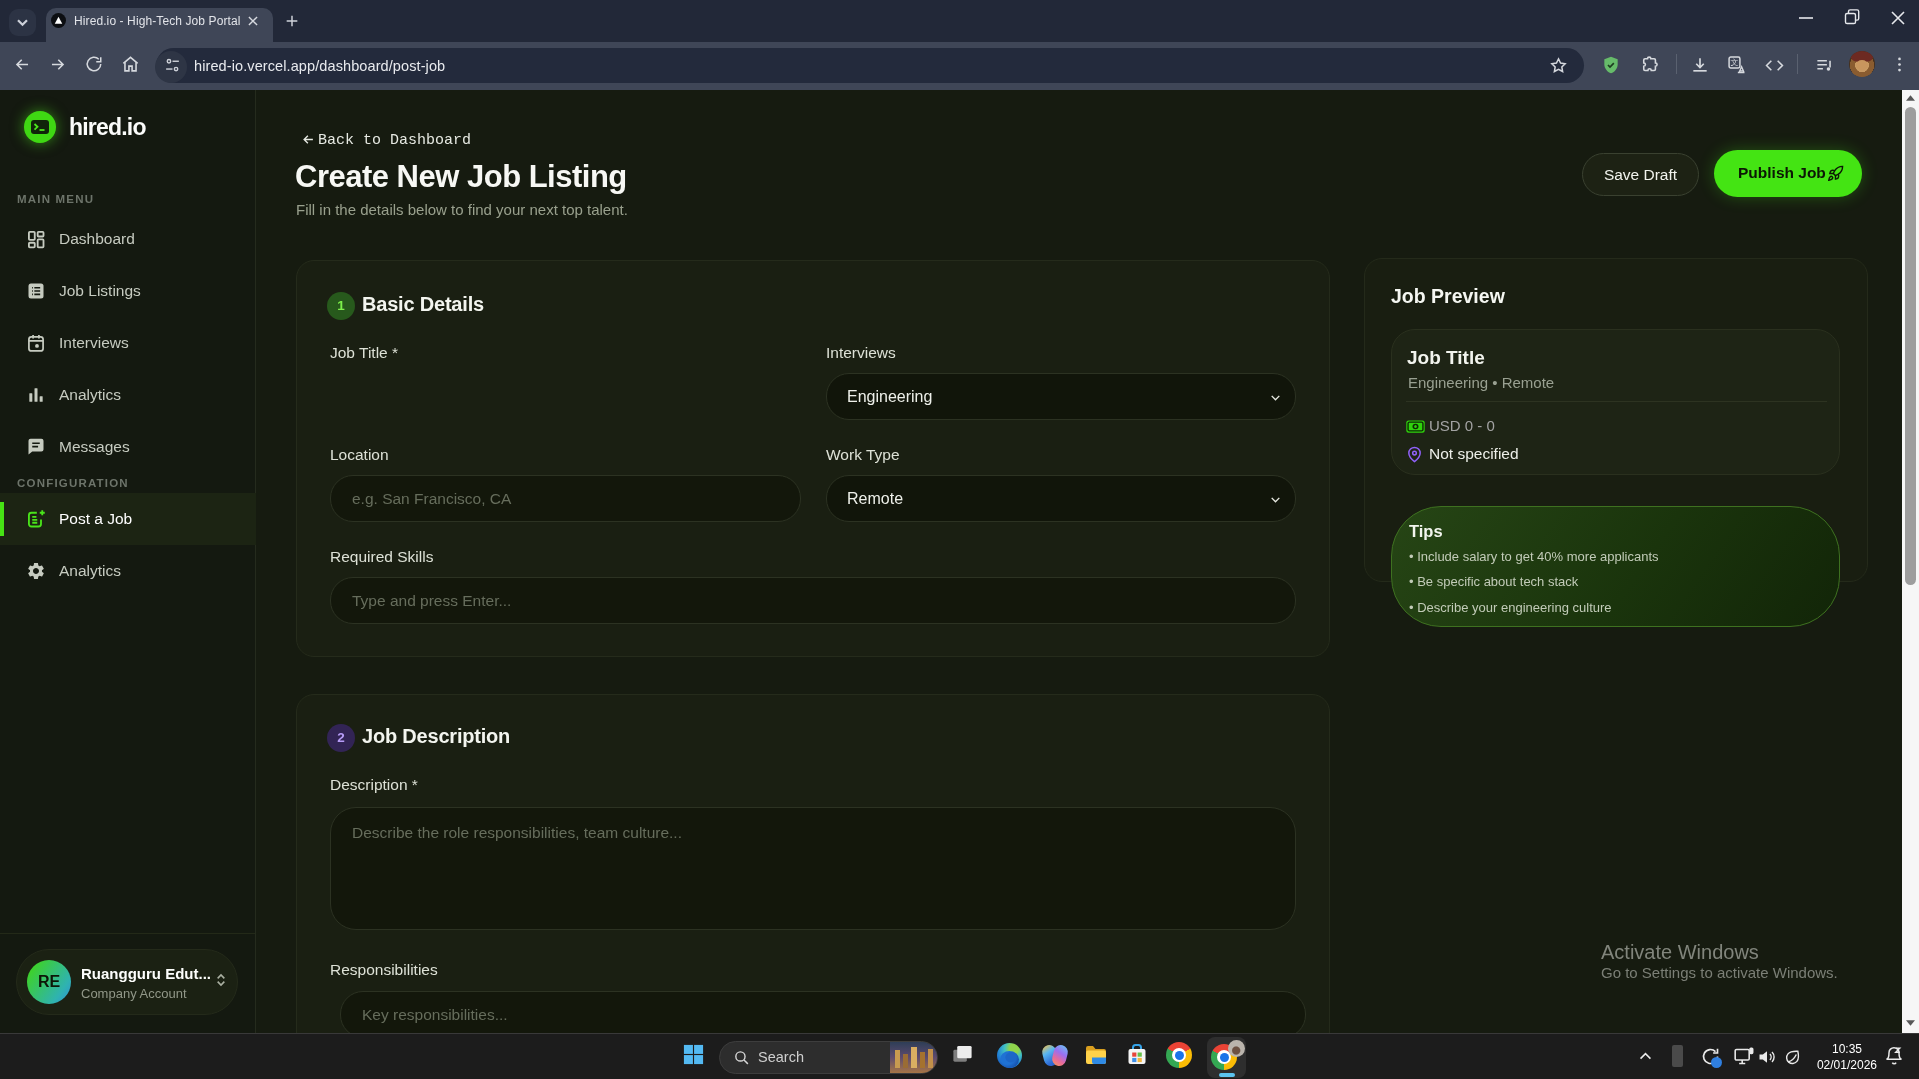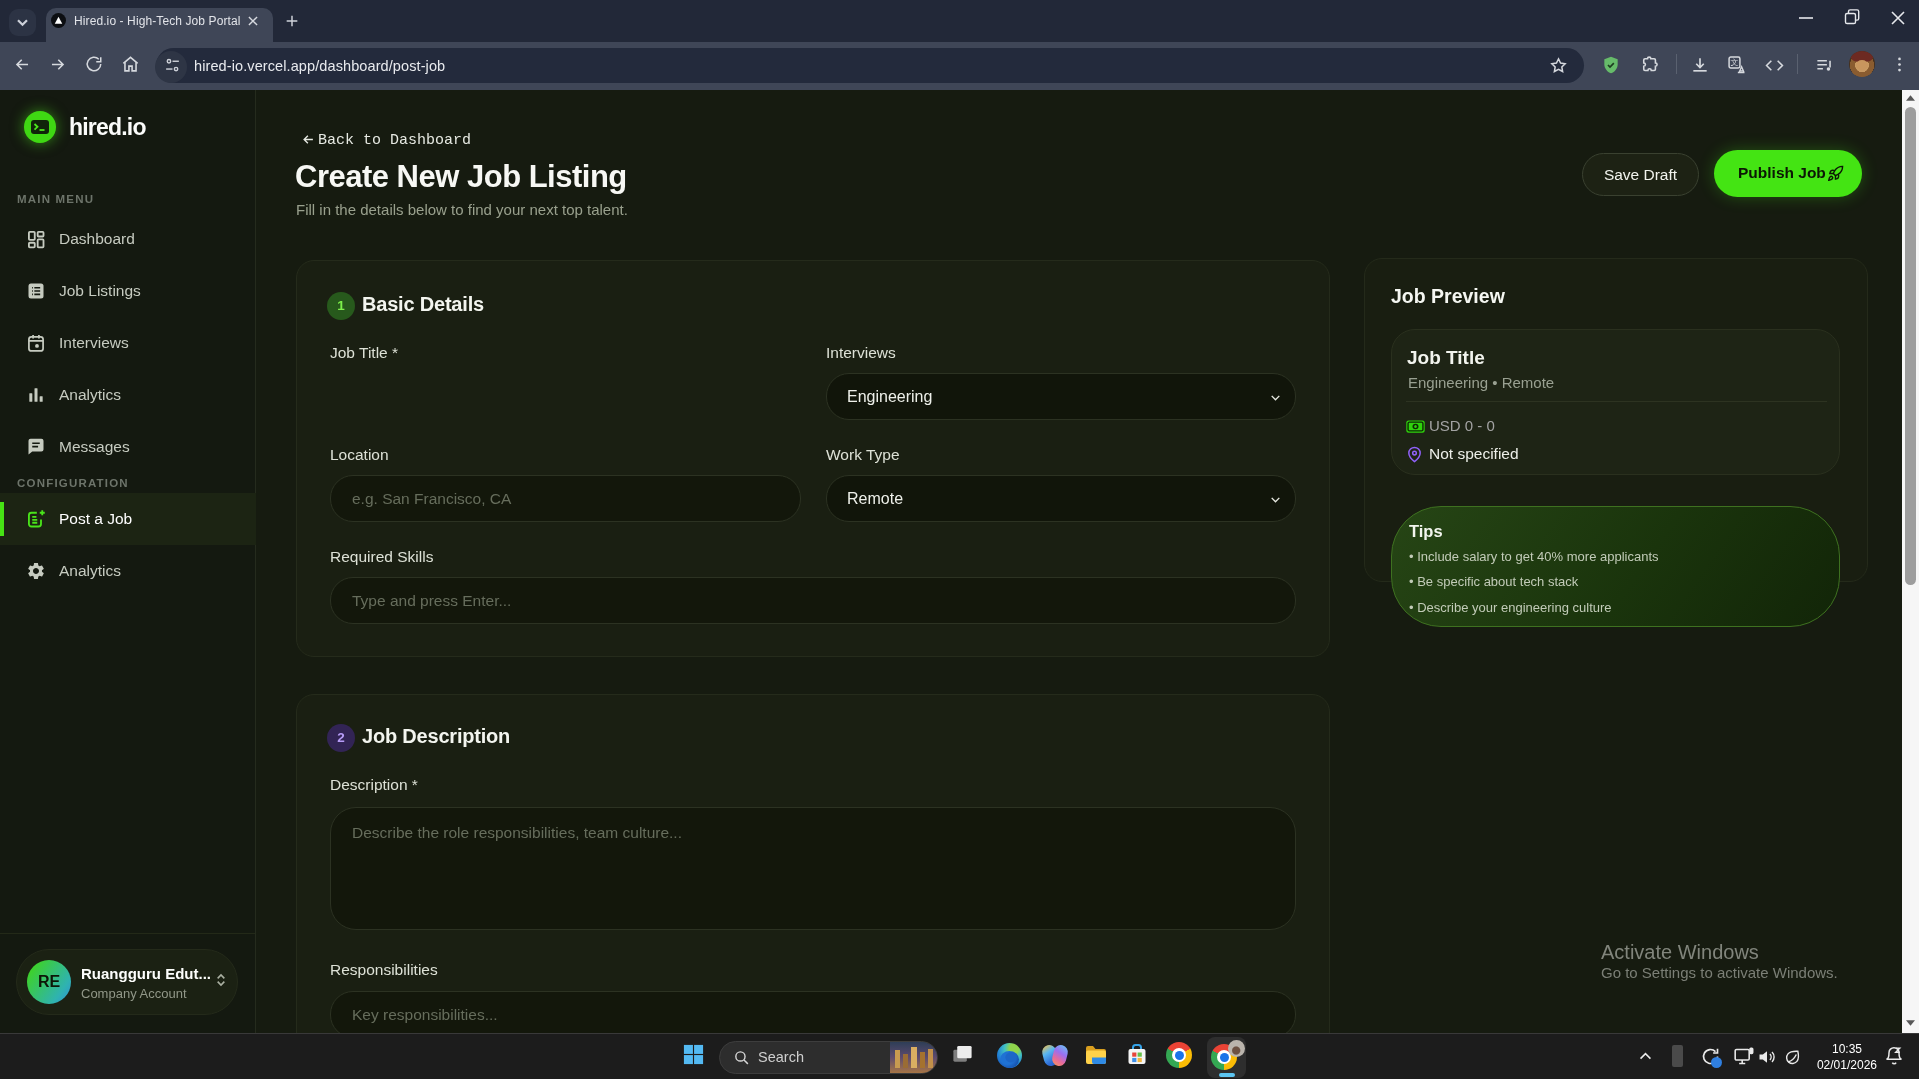--- a/index.html
+++ b/index.html
@@ -315,21 +315,21 @@
     </div>
     <div class="flabel" style="left:74px;top:458px;">Required Skills</div>
     <div class="finput" style="left:74px;top:487px;width:966px;">Type and press Enter...</div>
 
     <div class="card" style="left:40px;top:604px;width:1034px;height:500px;"></div>
     <div class="badge" style="left:71px;top:634px;background:#322455;color:#b79cf8;">2</div>
     <div class="h2" style="left:106px;top:635px;">Job Description</div>
     <div class="flabel" style="left:74px;top:686px;">Description *</div>
     <div class="finput" style="left:74px;top:717px;width:966px;height:123px;line-height:20px;padding-top:15px;border-radius:26px;">Describe the role responsibilities, team culture...</div>
     <div class="flabel" style="left:74px;top:871px;">Responsibilities</div>
-    <div class="finput" style="left:74px;top:901px;width:966px;">Key responsibilities...</div>
+    <div class="finput" style="left:84px;top:901px;width:966px;">Key responsibilities...</div>
 
     <div id="pvcard">
       <div style="position:absolute;left:26px;top:26px;font-size:19.5px;font-weight:bold;color:#f5f7f2;">Job Preview</div>
       <div id="pvinner">
         <div style="position:absolute;left:15px;top:17px;font-size:19px;font-weight:bold;color:#f2f4ee;">Job Title</div>
         <div style="position:absolute;left:16px;top:44px;font-size:15px;color:#99a091;">Engineering • Remote</div>
         <div style="position:absolute;left:14px;top:71px;width:421px;height:1px;background:#2d3321;"></div>
         <svg style="position:absolute;left:13px;top:86px;" viewBox="0 0 24 24" width="21" height="21">
             <rect x="1.5" y="5" width="21" height="14" rx="2.5" fill="#2fd20c"></rect>
             <rect x="3.5" y="7" width="17" height="10" rx="1.5" fill="none" stroke="#0d2a04" stroke-width="1.6"></rect>

